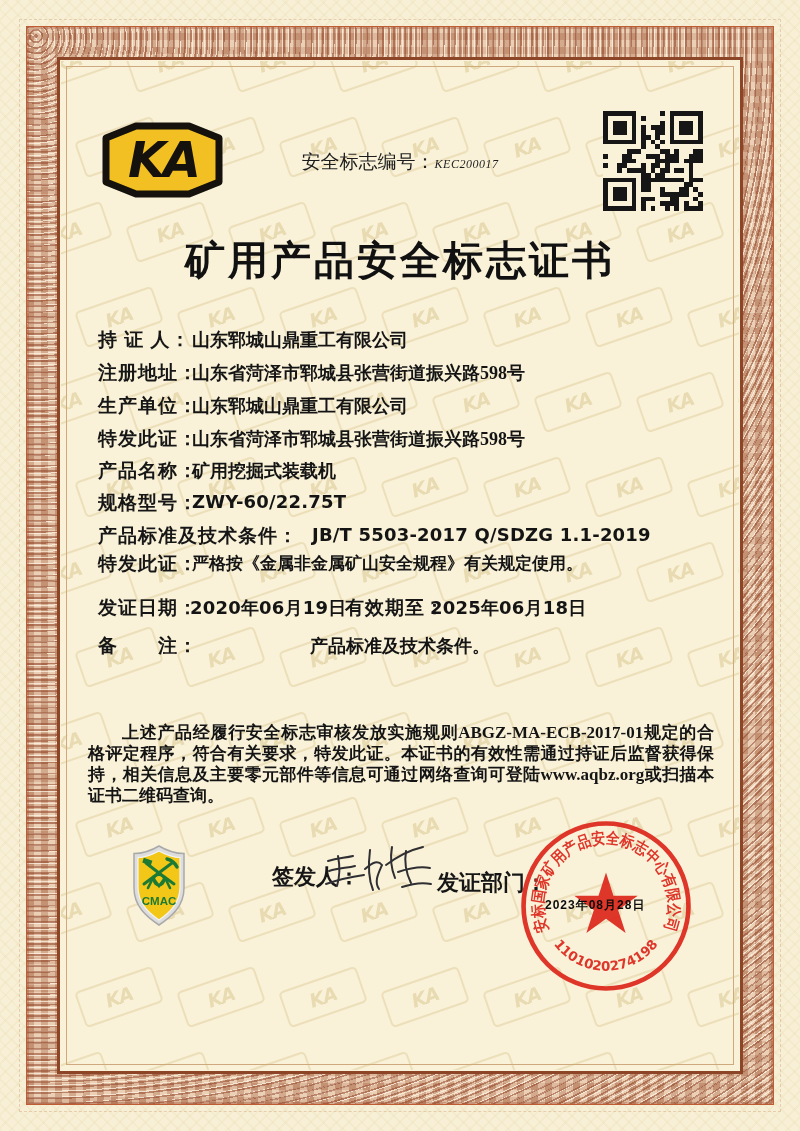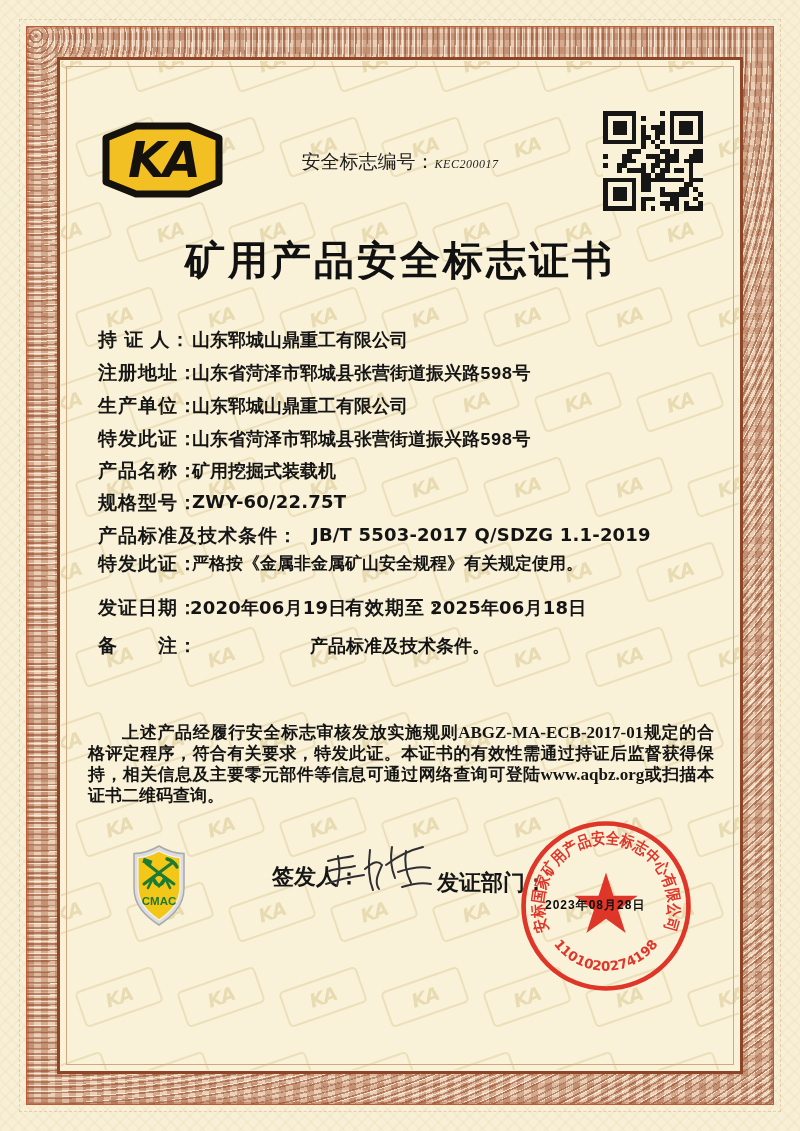--- a/index.html
+++ b/index.html
@@ -31,21 +31,21 @@
     border-radius:5px;transform:rotate(-19deg);display:flex;align-items:center;justify-content:center;
     font:italic 900 19px "DejaVu Sans", sans-serif;color:rgba(206,180,112,.38);letter-spacing:-1px;
   }
   .content{position:absolute;inset:0;z-index:2;}
   .abs{position:absolute;}
   .markno{left:0;right:0;top:149px;text-align:center;font-family:"Liberation Serif",serif;font-size:19px;color:#1d1d1d;}
   .markno .num{font-family:"Liberation Serif",serif;font-size:12px;letter-spacing:.5px;font-style:italic;}
   .title{left:0;right:0;top:233px;text-align:center;font-family:"DejaVu Serif",serif;
          font-weight:700;font-size:40px;color:#111;letter-spacing:3px;}
   .flabel{font-weight:700;font-size:19px;color:#161616;letter-spacing:1px;white-space:nowrap;}
-  .fvalue{font-family:Liberation Mono, monospace;font-weight:700;font-size:18px;color:#141414;white-space:nowrap;}
+  .fvalue{font-family:Liberation Serif, serif;font-weight:700;font-size:18px;color:#141414;white-space:nowrap;}
   .fvalue.tech{font-family:"DejaVu Sans",sans-serif;font-size:18px;letter-spacing:.2px;}
   .statement{left:88px;width:626px;top:722px;font-family:Liberation Serif, serif;font-weight:700;
              font-size:17px;line-height:21px;color:#141414;text-align:justify;text-indent:2em;}
   .sigline{font-weight:700;font-size:22px;color:#161616;}
   .seal-date{left:545px;top:897px;z-index:4;font-weight:700;font-size:12px;color:#0b0b0b;letter-spacing:1px;}
   svg text{user-select:none;}
 </style>
 </head>
 <body>
 

